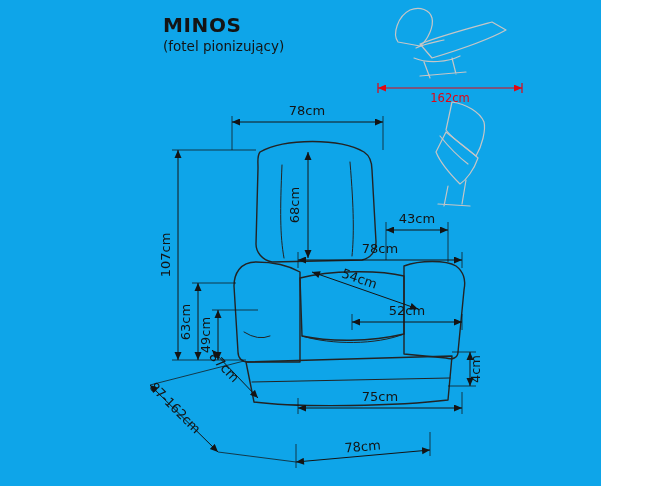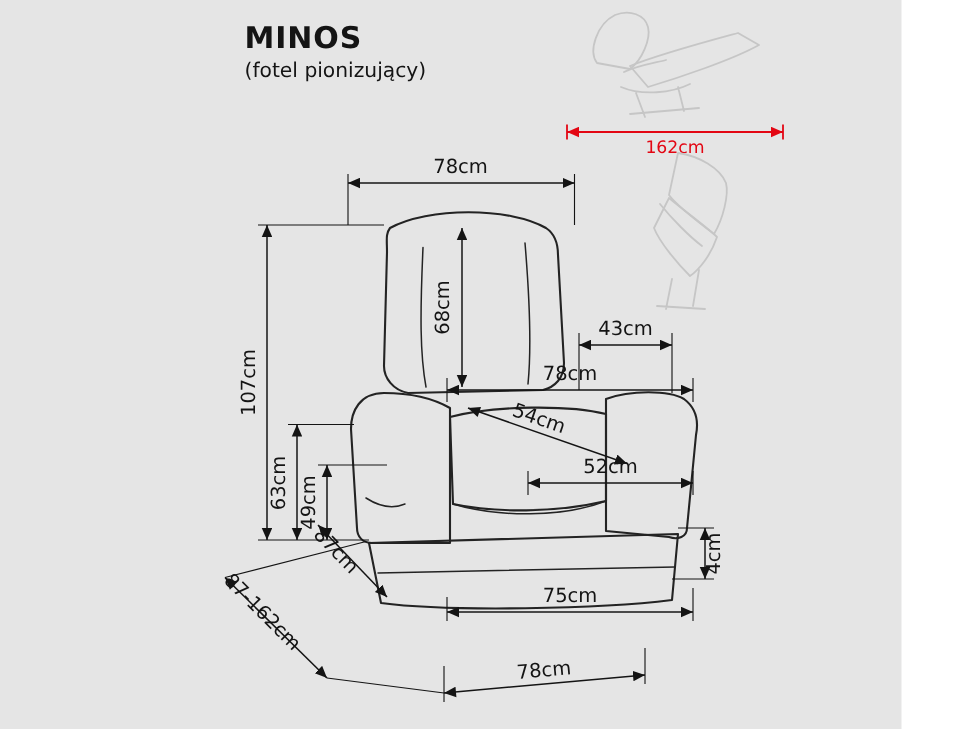--- a/index.html
+++ b/index.html
@@ -1,18 +1,18 @@
 <!DOCTYPE html>
 <html><head>
 <meta charset="utf-8">
 <style>
   * { margin:0; padding:0; box-sizing:border-box; }
   html,body { background:#ffffff; }
   body { width:648px; height:486px; overflow:hidden; font-family:"DejaVu Sans", sans-serif; }
-  .canvas { position:relative; width:601px; height:486px; background:#e5e5e5; }
+  .canvas { position:relative; width:601px; height:486px; background:#0ea5e9; }
   svg { display:block; }
   svg text { font-family:"DejaVu Sans", sans-serif; font-size:13px; fill:#141414; }
   text.title { font-size:20px; font-weight:bold; letter-spacing:.6px; }
   text.subtitle { font-size:13.5px; }
   text.red { fill:#e30613; font-size:11.5px; }
   .dim  { stroke:#141414; stroke-width:1; fill:none; }
   .ext  { stroke:#141414; stroke-width:.75; fill:none; }
   .chair{ stroke:#232323; stroke-width:1.4; fill:none; stroke-linecap:round; stroke-linejoin:round; }
   .seam { stroke:#232323; stroke-width:1; fill:none; stroke-linecap:round; }
   .sketch{ stroke:#c6c6c6; stroke-width:1.2; fill:none; stroke-linecap:round; stroke-linejoin:round; }

